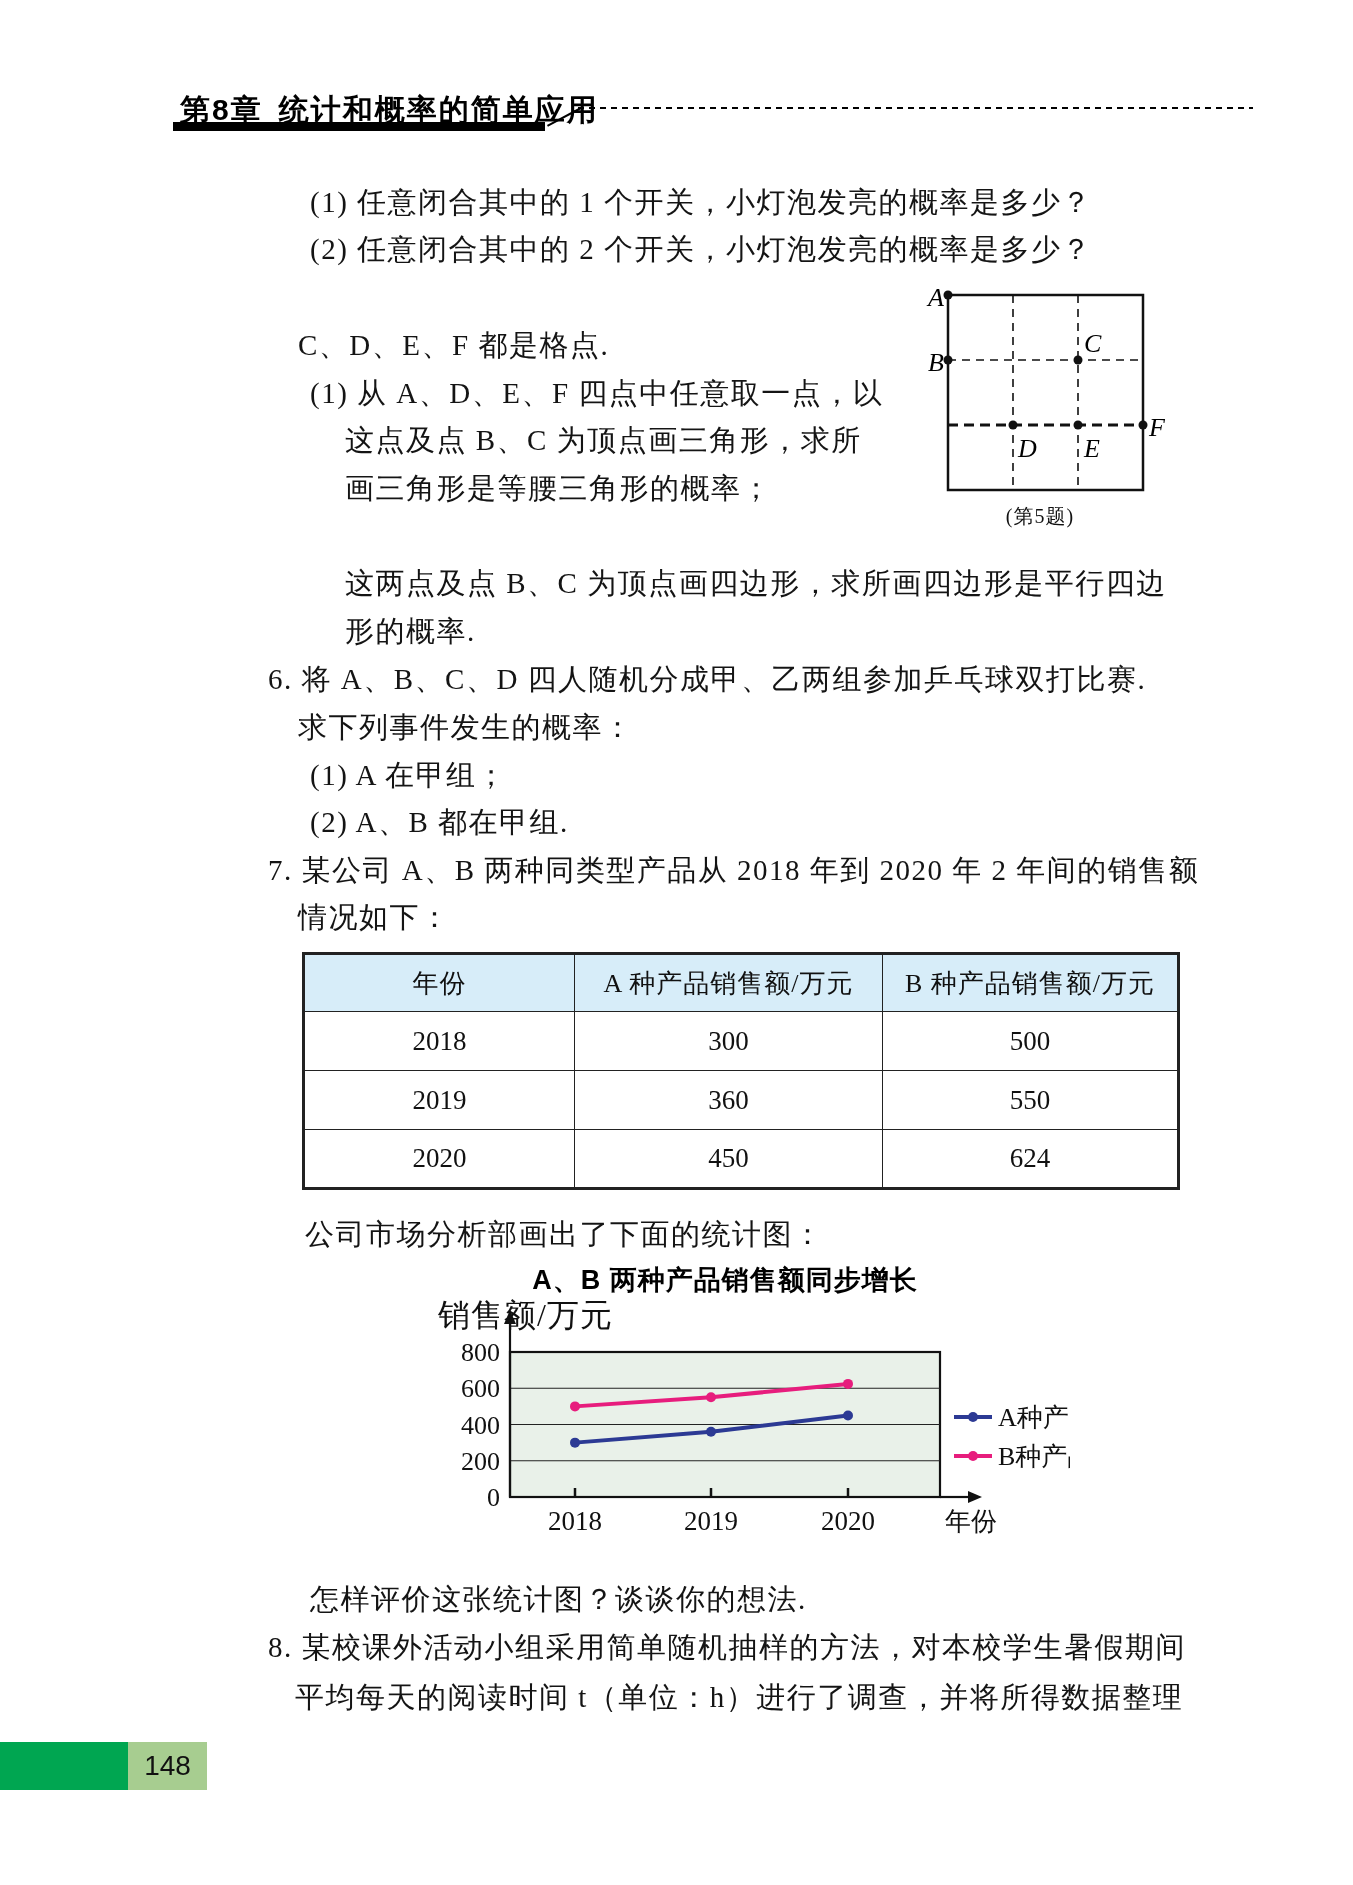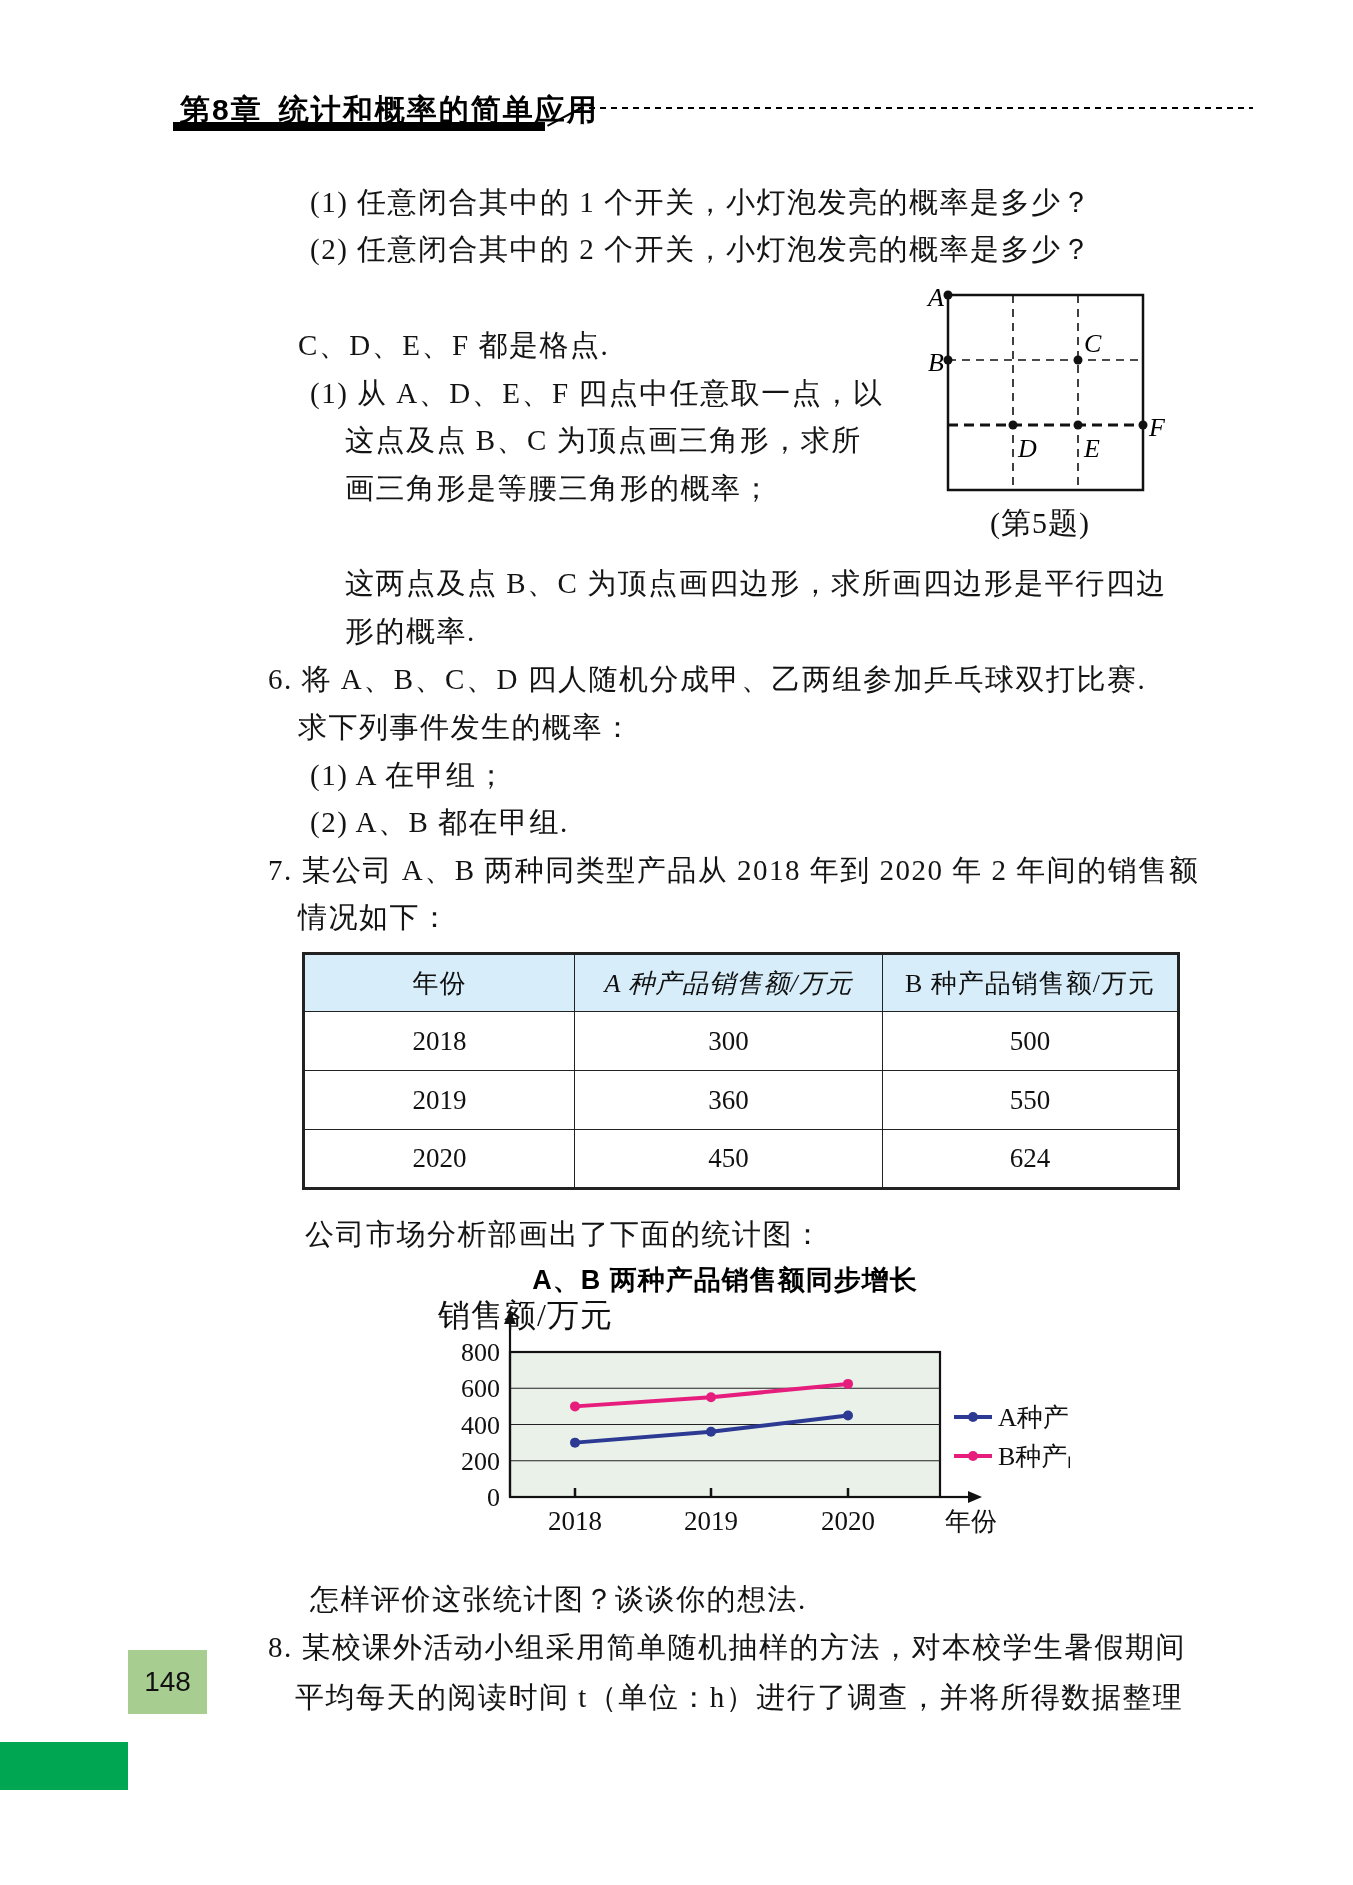--- a/index.html
+++ b/index.html
@@ -20,45 +20,45 @@
   .header-diag { position:absolute; left:543px; top:107px; width:38px; height:2px;
     background:#000; transform:rotate(-28deg); transform-origin:right center; }
   .header-dash { position:absolute; left:578px; top:107px; width:675px; height:2px;
     background:repeating-linear-gradient(90deg,#000 0 6px,transparent 6px 11px); }
   
   .ln { position:absolute; font-size:29px; letter-spacing:1.5px;
     white-space:nowrap; color:#141414; }
   
   .fig5 { position:absolute; left:900px; top:272px; }
   .fig5-caption { position:absolute; left:900px; top:503px; width:280px;
-    text-align:center; font-size:30px; letter-spacing:1px; }
+    text-align:center; font-size:20px; letter-spacing:1px; }
   .fig-label { font-style:italic; font-size:26px;
     font-family:"Liberation Serif",serif; }
   
   .sales-table { position:absolute; left:302px; top:952px; width:875px;
     border-collapse:collapse; table-layout:fixed; }
   .sales-table th, .sales-table td { border:1.5px solid #222; text-align:center;
     font-weight:normal; }
   .sales-table { border:3px solid #222; }
   .sales-table th { background:#d7edf9; height:58px; font-size:26px;
     letter-spacing:1px; }
   .sales-table td { height:59px; font-size:27px; }
-  .col-year { width:271px; } .col-a { width:308px;font-style:italic; } .col-b { width:296px; }
+  .col-year { width:271px; } .col-a { width:308px; } .col-b { width:296px; }
   
   .chart-wrap { position:absolute; left:370px; top:1252px; width:700px; height:310px; }
   .chart-title { position:absolute; left:140px; top:10px; width:430px;
     text-align:center; font-family:"Liberation Sans","DejaVu Sans",sans-serif;
     font-weight:bold; font-size:27px; letter-spacing:1px; color:#000; }
   .chart-ylabel { position:absolute; left:68px; top:42px; font-size:32px;
     letter-spacing:1px; }
   .chart-svg { position:absolute; left:0; top:0; }
   
   .footer-dark { position:absolute; left:0; top:1742px; width:128px; height:48px;
     background:#00a651; }
-  .footer-light { position:absolute; left:128px; top:1650px; width:79px; height:64px;
+  .footer-light { position:absolute; left:128px; top:1742px; width:79px; height:48px;
     background:#a7cd90; display:flex; align-items:center; justify-content:center;
     font-family:"Liberation Sans","DejaVu Sans",sans-serif; font-size:28px; color:#111; }
 </style>
 </head>
 <body>
 
 <div class="page">
 
   <div class="chap-header"><span>第8章</span><span class="gap"></span><span>统计和概率的简单应用</span></div>
   <div class="header-bar"></div>

